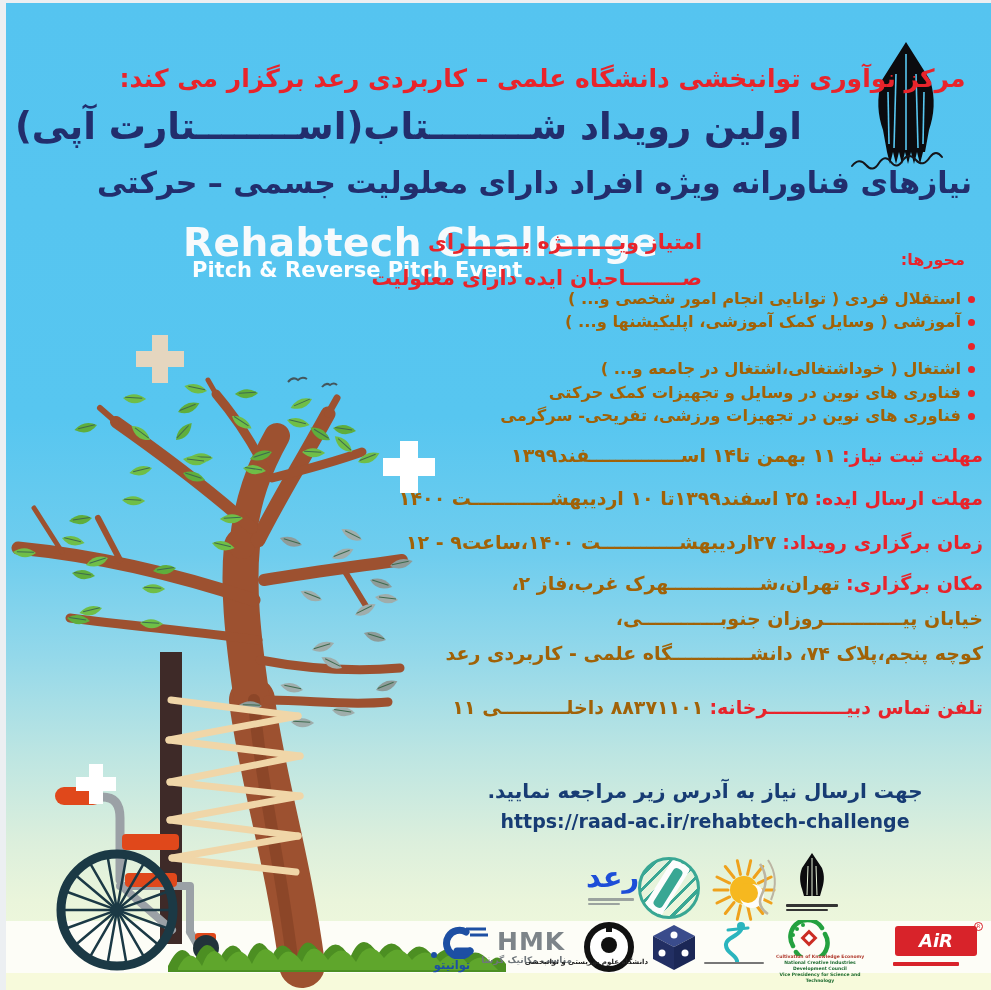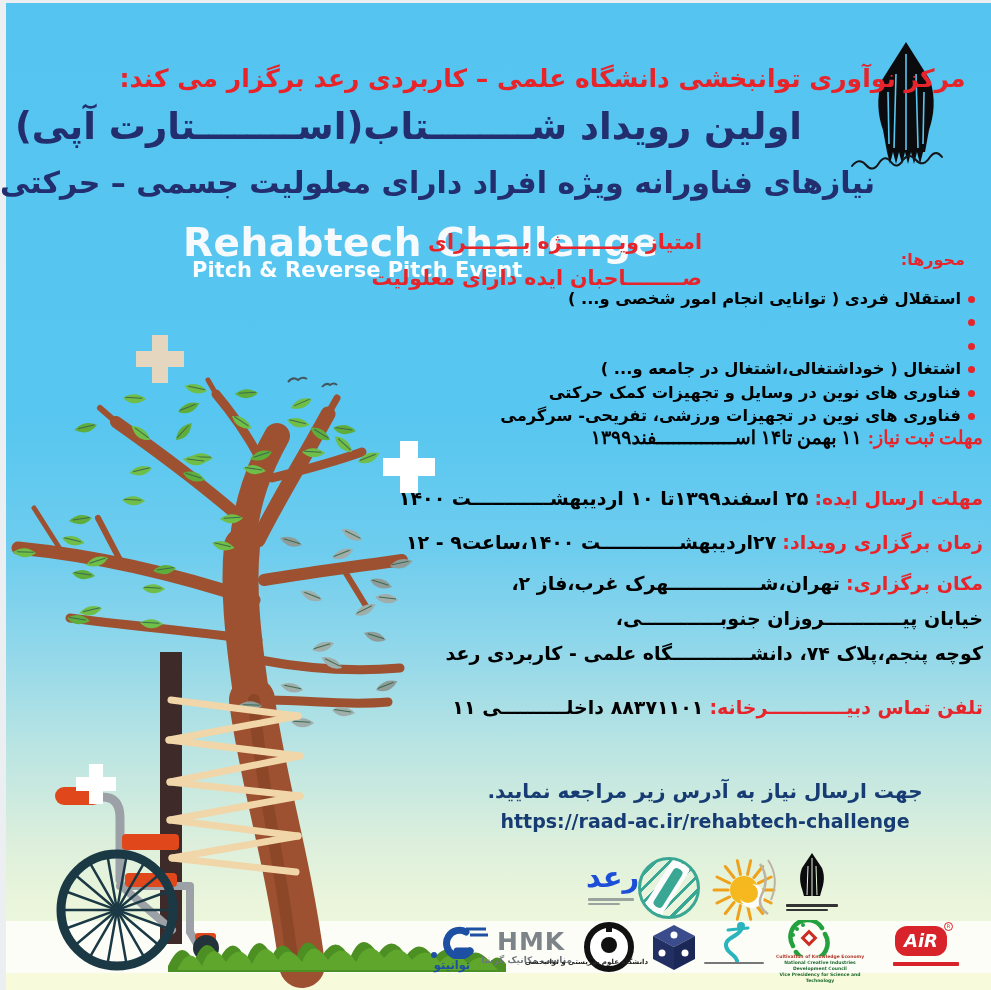--- a/index.html
+++ b/index.html
@@ -10,24 +10,24 @@
   
   #sky{left:6px;top:3px;width:985px;height:987px;
     background:linear-gradient(180deg,#55C4F0 0%,#57C6F0 42%,#6FCDEE 56%,#93D8EA 66%,#BCE5E2 76%,#DCEFDC 85%,#EAF5DB 91%,#EDF7DC 94%,#EDF7DC 100%);}
   #strip-white{left:6px;top:921px;width:985px;height:52px;background:#FDFDF7;}
   #strip-yellow{left:6px;top:973px;width:985px;height:17px;background:#F7FADB;}
   
   .plus{pointer-events:none;}
   .plus .pv,.plus .ph{position:absolute;background:var(--c);}
   
   .fa{direction:rtl;white-space:nowrap;font-weight:bold;text-align:right;}
-  .red{color:#E8242B;} .navy{color:#000000;}
+  .red{color:#E8242B;} .navy{color:#a16207;}
   #h1{left:0;top:62px;width:991px;text-align:center;font-size:25px;line-height:34px;padding-left:47px;}
   #h2{left:0;top:100px;width:817px;text-align:center;font-size:37px;line-height:54px;color:#222E6D;}
-  #h3{left:0;top:160px;width:972px;text-align:left;font-size:30px;line-height:46px;color:#222E6D;}
+  #h3{left:0;top:160px;width:972px;text-align:right;font-size:30px;line-height:46px;color:#222E6D;}
   #entitle{left:183px;top:220px;color:#F7FAFC;font-size:39px;font-weight:bold;letter-spacing:.5px;white-space:nowrap;}
   #ensub{left:192px;top:258px;color:#FCFEFF;font-size:21px;font-weight:600;white-space:nowrap;}
   #bonus{right:289px;top:224px;text-align:right;font-size:20.5px;line-height:36px;}
   #topics-title{right:26px;top:250px;font-size:16px;}
   #bullets{right:16px;top:287px;text-align:right;font-size:16.3px;line-height:23.4px;}
   .brow .dot{display:inline-block;width:7px;height:7px;border-radius:50%;background:#E8242B;margin-inline-end:7px;vertical-align:middle;}
   .info{right:8px;text-align:right;font-size:19px;}
   .info .lbl{color:#E8242B;margin-inline-end:6px;}
   #footer-note{left:420px;top:779px;width:570px;text-align:center;font-size:20px;color:#173C74;}
   #footer-url{left:420px;top:810px;width:570px;text-align:center;font-size:19px;font-weight:bold;color:#173C74;direction:ltr;white-space:nowrap;}
@@ -229,28 +229,28 @@
 
   <div id="bonus" class="abs fa red">
     <div>امتیاز ویــــــــژه بــــــــرای</div>
     <div>صــــــــاحبان ایده دارای معلولیت</div>
   </div>
 
   <div id="topics-title" class="abs fa red">محورها:</div>
 
   <div id="bullets" class="abs fa navy">
     <div class="brow"><span class="dot"></span><span>استقلال فردی ( توانایی انجام امور شخصی و... )</span></div>
-    <div class="brow"><span class="dot"></span></div>
+    <div class="brow"><span class="dot"></span><span>آموزشی ( وسایل کمک آموزشی، اپلیکیشنها و... )</span></div>
     <div class="brow"><span class="dot"></span></div>
     <div class="brow"><span class="dot"></span><span>اشتغال ( خوداشتغالی،اشتغال در جامعه و... )</span></div>
     <div class="brow"><span class="dot"></span><span>فناوری های نوین در وسایل و تجهیزات کمک حرکتی</span></div>
     <div class="brow"><span class="dot"></span><span>فناوری های  نوین در تجهیزات ورزشی، تفریحی- سرگرمی</span></div>
   </div>
 
-  <div class="abs fa info" style="top:426px;font-family:Liberation Serif, serif;">
+  <div class="abs fa info" style="top:444px;">
     <span class="lbl">مهلت ثبت نیاز:</span><span class="navy">۱۱ بهمن تا۱۴ اســــــــــــــفند۱۳۹۹</span>
   </div>
   <div class="abs fa info" style="top:487px;">
     <span class="lbl">مهلت ارسال ایده:</span><span class="navy">۲۵ اسفند۱۳۹۹تا ۱۰ اردیبهشــــــــــــت ۱۴۰۰</span>
   </div>
   <div class="abs fa info" style="top:531px;">
     <span class="lbl">زمان برگزاری رویداد:</span><span class="navy">۲۷اردیبهشــــــــــــت ۱۴۰۰،ساعت۹ - ۱۲</span>
   </div>
 
   <div class="abs fa info" style="top:572px;">
@@ -361,21 +361,21 @@
     <circle cx="17" cy="5" r="2" fill="#23A13F"></circle>
     <rect x="17" y="12" width="12" height="12" transform="rotate(45 23 18)" fill="#CB2C23"></rect>
     <rect x="20" y="15" width="6" height="6" transform="rotate(45 23 18)" fill="#fff"></rect>
   </svg>
   <div id="council-cap" class="abs">
     <div class="l1">Cultivation of Knowledge Economy</div>
     <div class="l2">National Creative Industries Development Council</div>
     <div class="l3">Vice Presidency for Science and Technology</div>
   </div>
 
-  <div class="abs" style="left:895px;top:926px;width:52px;height:30px;background:#D8232A;border-radius:12px;text-align:center;">
+  <div class="abs" style="left:895px;top:926px;width:82px;height:30px;background:#D8232A;border-radius:3px;text-align:center;">
     <span style="color:#fff;font-weight:bold;font-size:18px;line-height:30px;font-style:italic;">AiR</span>
     <span style="position:absolute;right:-6px;top:-4px;width:7px;height:7px;border:1px solid #D8232A;border-radius:50%;font-size:5px;color:#D8232A;line-height:7px;">R</span>
   </div>
   <div class="abs" style="left:893px;top:960px;width:66px;">
     <div class="mb" style="background:#D8232A;height:4px;"></div>
   </div>
 
 </div>
 
 </body></html>

